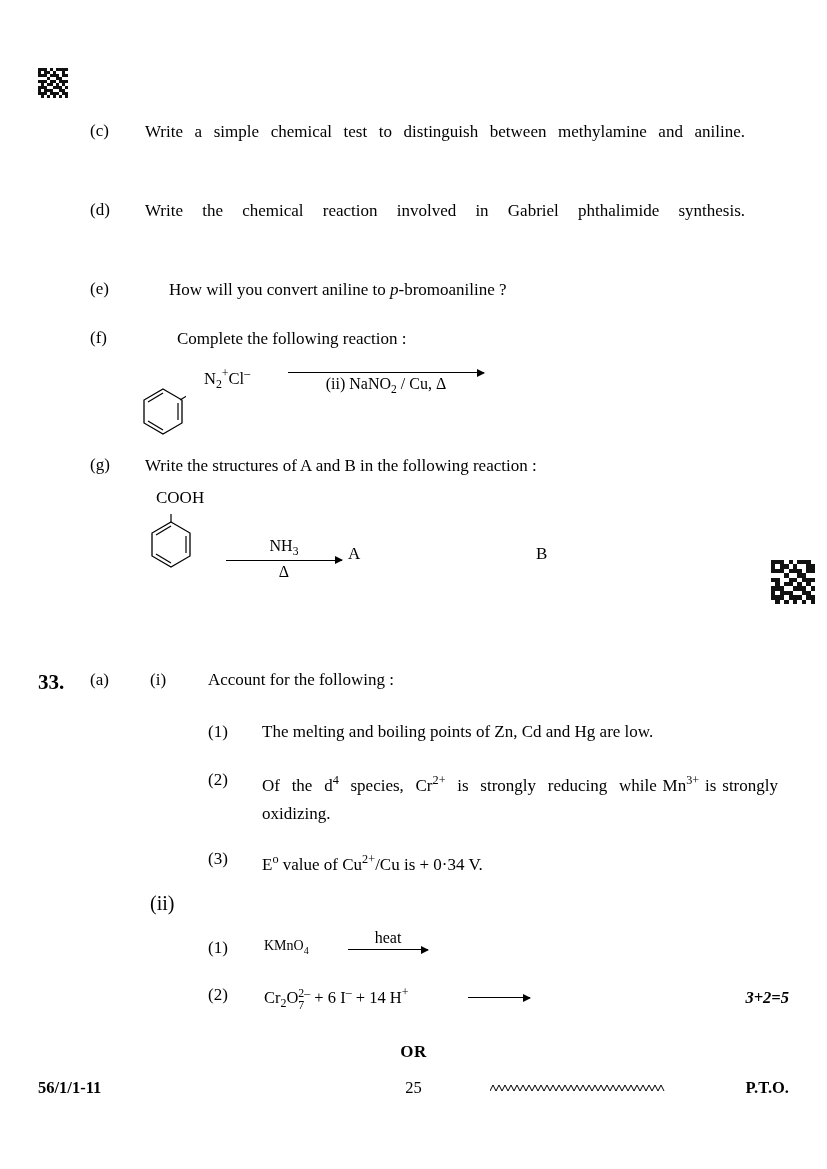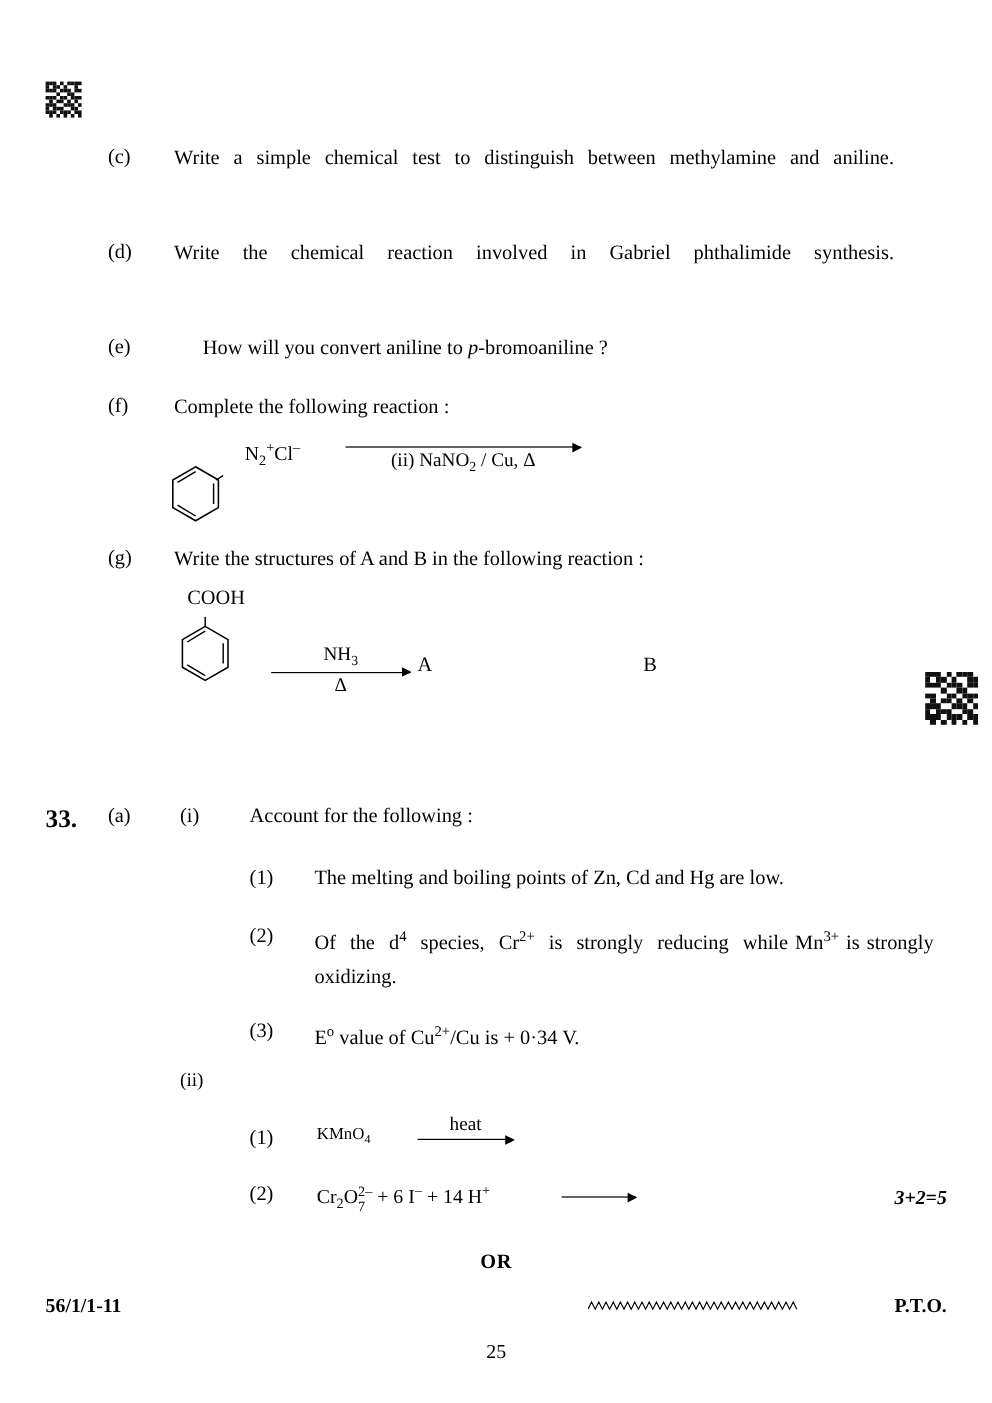--- a/index.html
+++ b/index.html
@@ -63,21 +63,21 @@
   .it-d   { left: 90px;  top: 197px; width: 660px; }
   .it-d .lbl { width: 55px; }
   .it-d .txt { width: 600px; }
 
   .it-e   { left: 90px;  top: 276px; width: 660px; }
   .it-e .lbl { width: 55px; }
   .it-e .txt { width: 600px; margin-left: 24px; }
 
   .it-f   { left: 90px;  top: 325px; width: 660px; }
   .it-f .lbl { width: 55px; }
-  .it-f .txt { width: 600px; }
+  .it-f .txt { width: 600px; margin-left: 32px; }
 
   .it-g   { left: 90px;  top: 452px; width: 680px; }
   .it-g .lbl { width: 55px; }
   .it-g .txt { width: 620px; }
 
   
   .scheme-f {
     position: absolute;
     left: 140px;
     top: 358px;
@@ -187,21 +187,21 @@
   .si1 .b { width: 516px; }
   .si2 { left: 208px; top: 766px; width: 570px; }
   .si2 .b { width: 516px; text-align: justify; }
   .si3 { left: 208px; top: 845px; width: 570px; }
   .si3 .b { width: 516px; }
 
   .q33-ii {
     position: absolute;
     left: 150px;
     top: 892px;
-    font-size: 16px;
+    font-size: 20px;
     text-align: center;
   }
   .q33-ii-text {
     position: absolute;
     left: 208px;
     top: 892px;
     font-size: 17px;
     width: 570px;
   }
 
@@ -238,21 +238,20 @@
     top: 1078px;
     font-size: 16.5px;
     font-weight: bold;
   }
   .footer-page {
     position: absolute;
     left: 0; right: 0;
     top: 1078px;
     text-align: center;
     font-size: 16.5px;
-    margin-top: 39px;
   }
   .footer-right {
     position: absolute;
     right: 38px;
     top: 1078px;
     font-size: 16.5px;
     font-weight: bold;
   }
   .squiggle {
     position: absolute;

